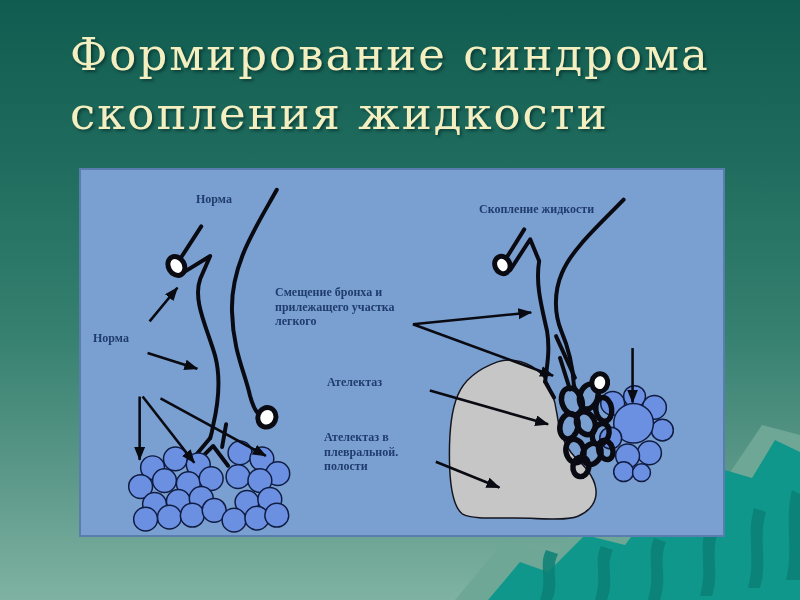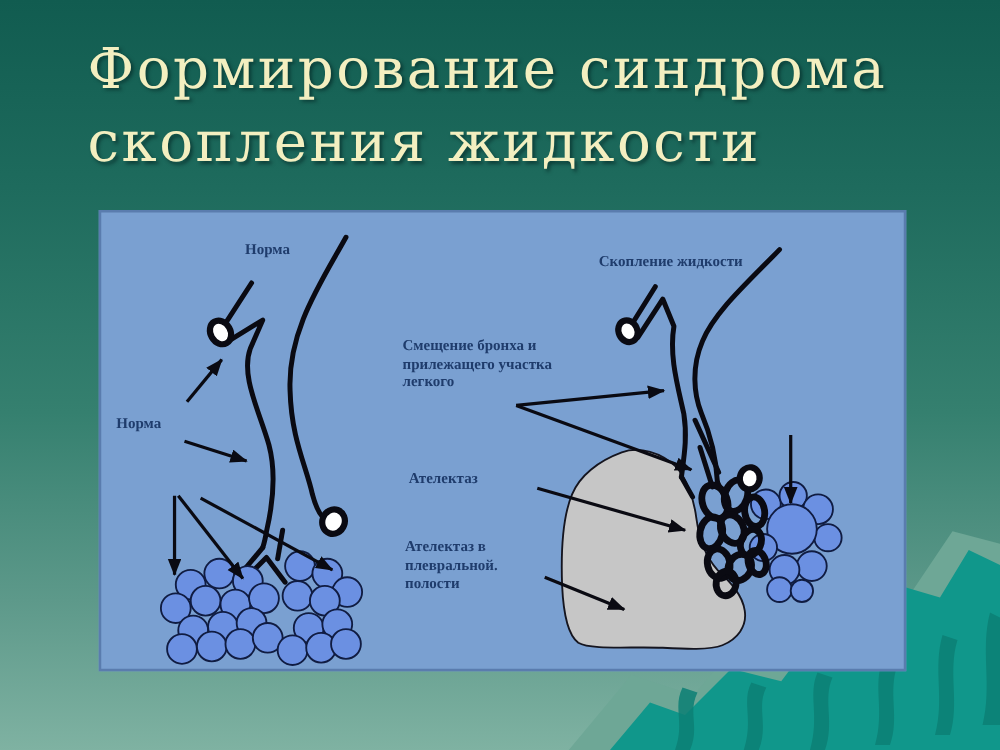--- a/index.html
+++ b/index.html
@@ -22,21 +22,21 @@
   .art{position:absolute;left:0;top:0;width:642px;height:365px;}
   .lbl{
     position:absolute;text-align:left;
     font-family:"Liberation Serif",serif;font-weight:bold;
     font-size:12px;line-height:1.22;color:#1f3c6c;
   }
   .lbl-norm{left:115px;top:22px;width:90px;}
   .lbl-fluid{left:398px;top:32px;width:120px;}
   .lbl-bronchi{left:12px;top:161px;width:95px;}
   .lbl-alveoli{left:8px;top:201px;width:105px;}
-  .lbl-displacement{left:194px;top:99px;width:162px;margin-left:47px;}
+  .lbl-displacement{left:194px;top:115px;width:162px;}
   .lbl-atelectasis{left:246px;top:205px;width:105px;}
   .lbl-pleural{left:243px;top:260px;width:115px;}
   .lbl-swelling{left:522px;top:86px;width:95px;}
 </style>
 </head>
 <body>
 
 <div class="slide">
 
   <svg class="bg-art" viewBox="0 0 800 600" aria-hidden="true">

